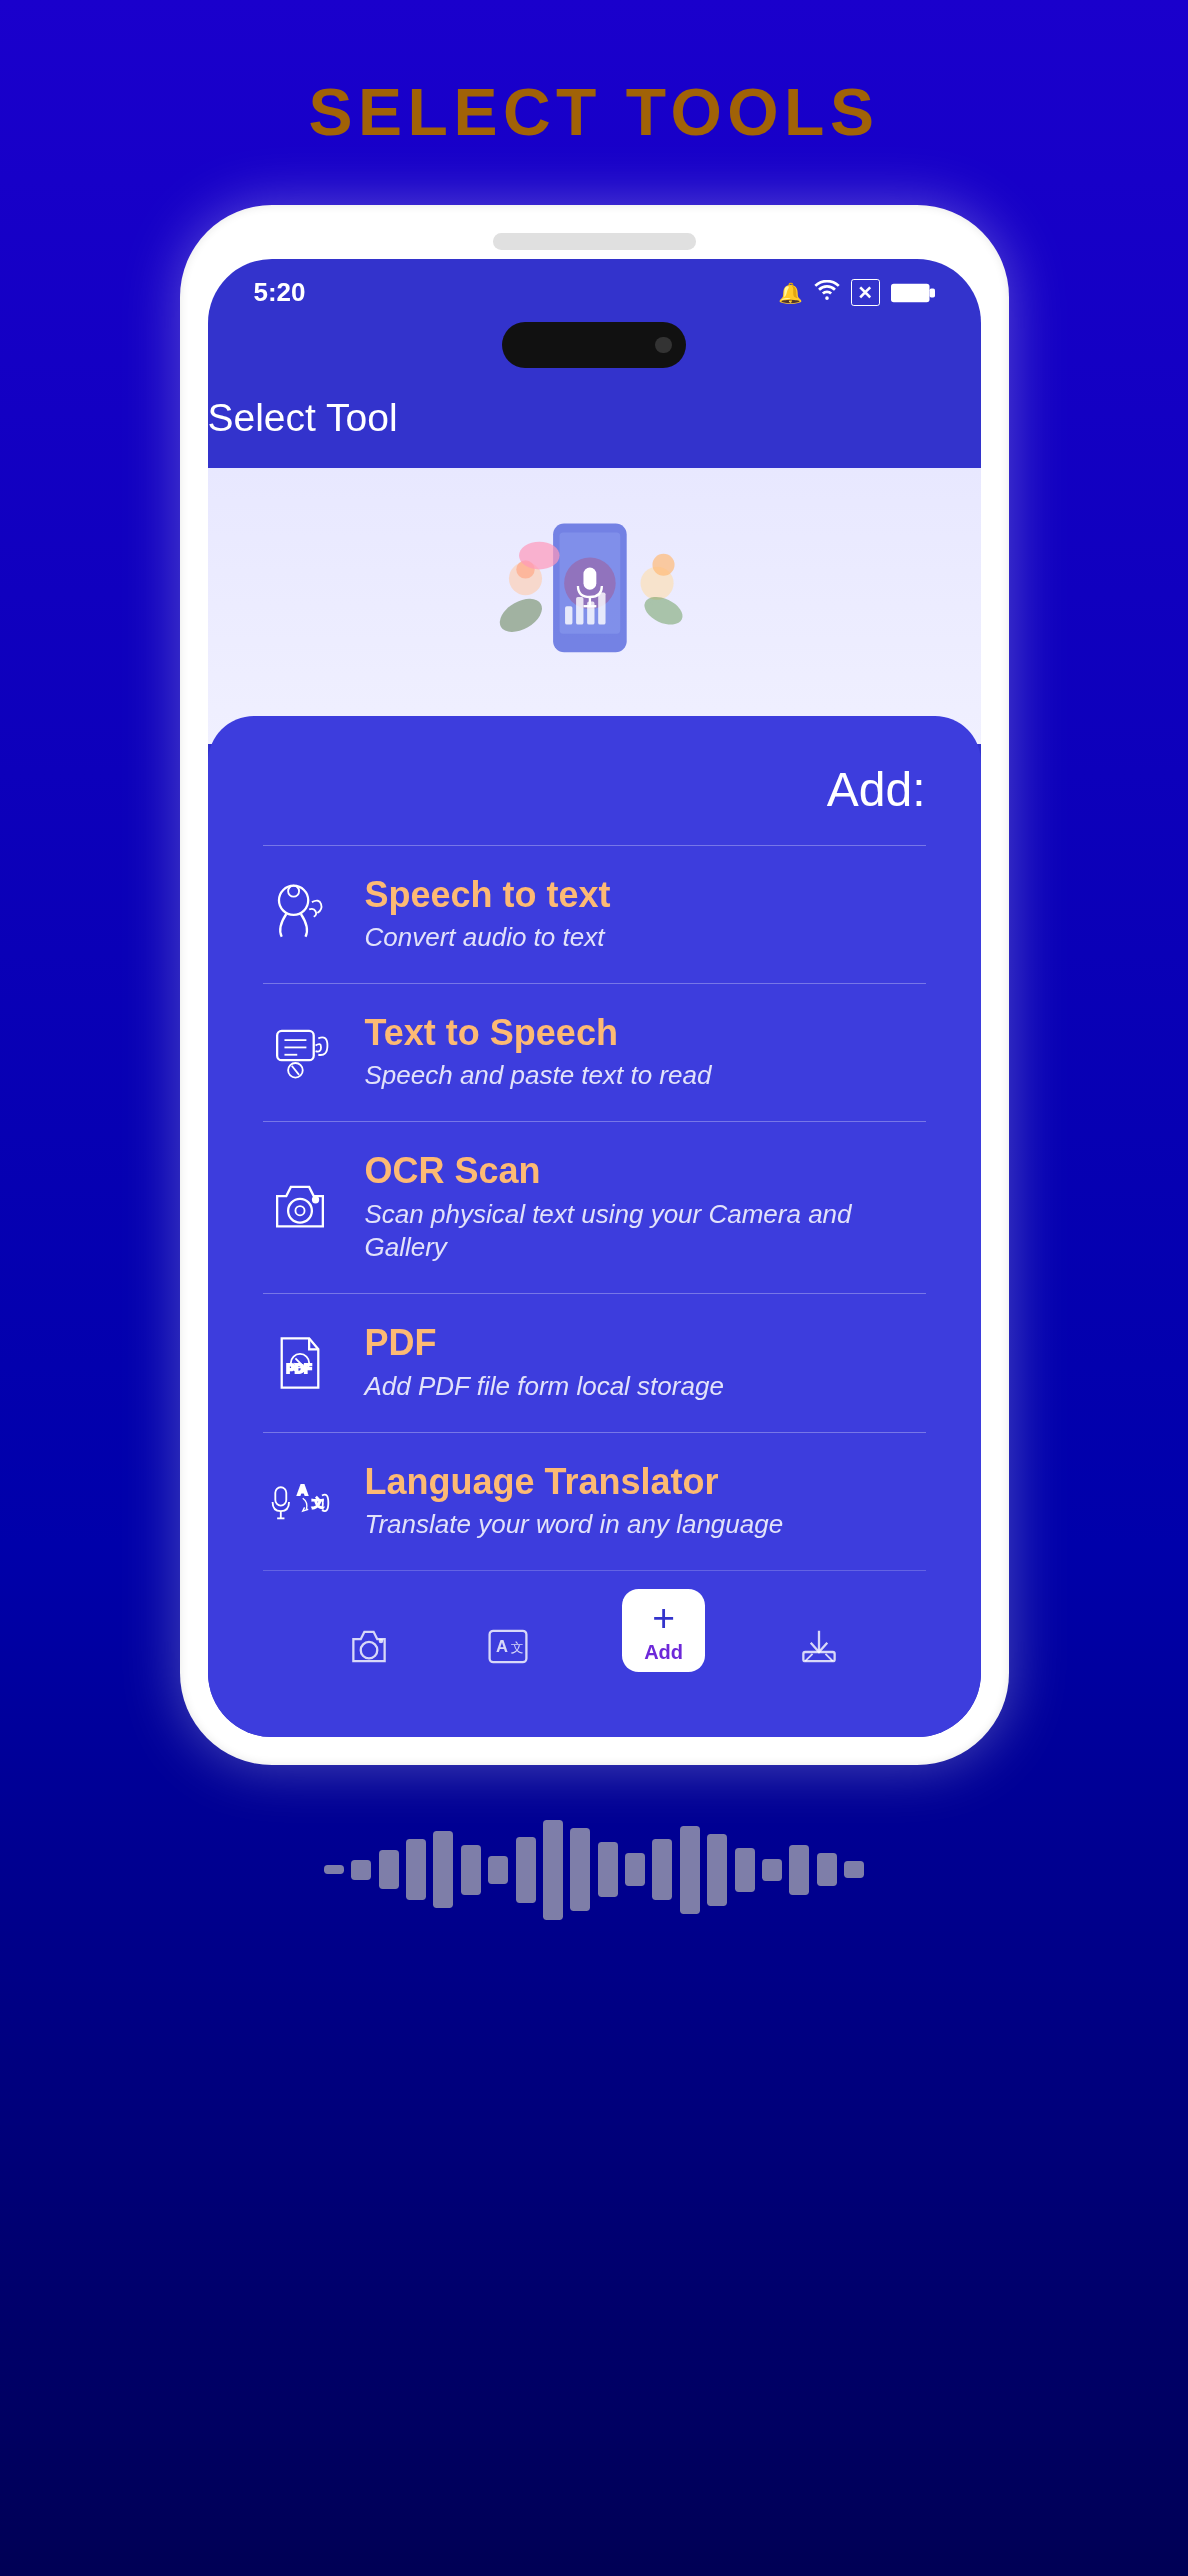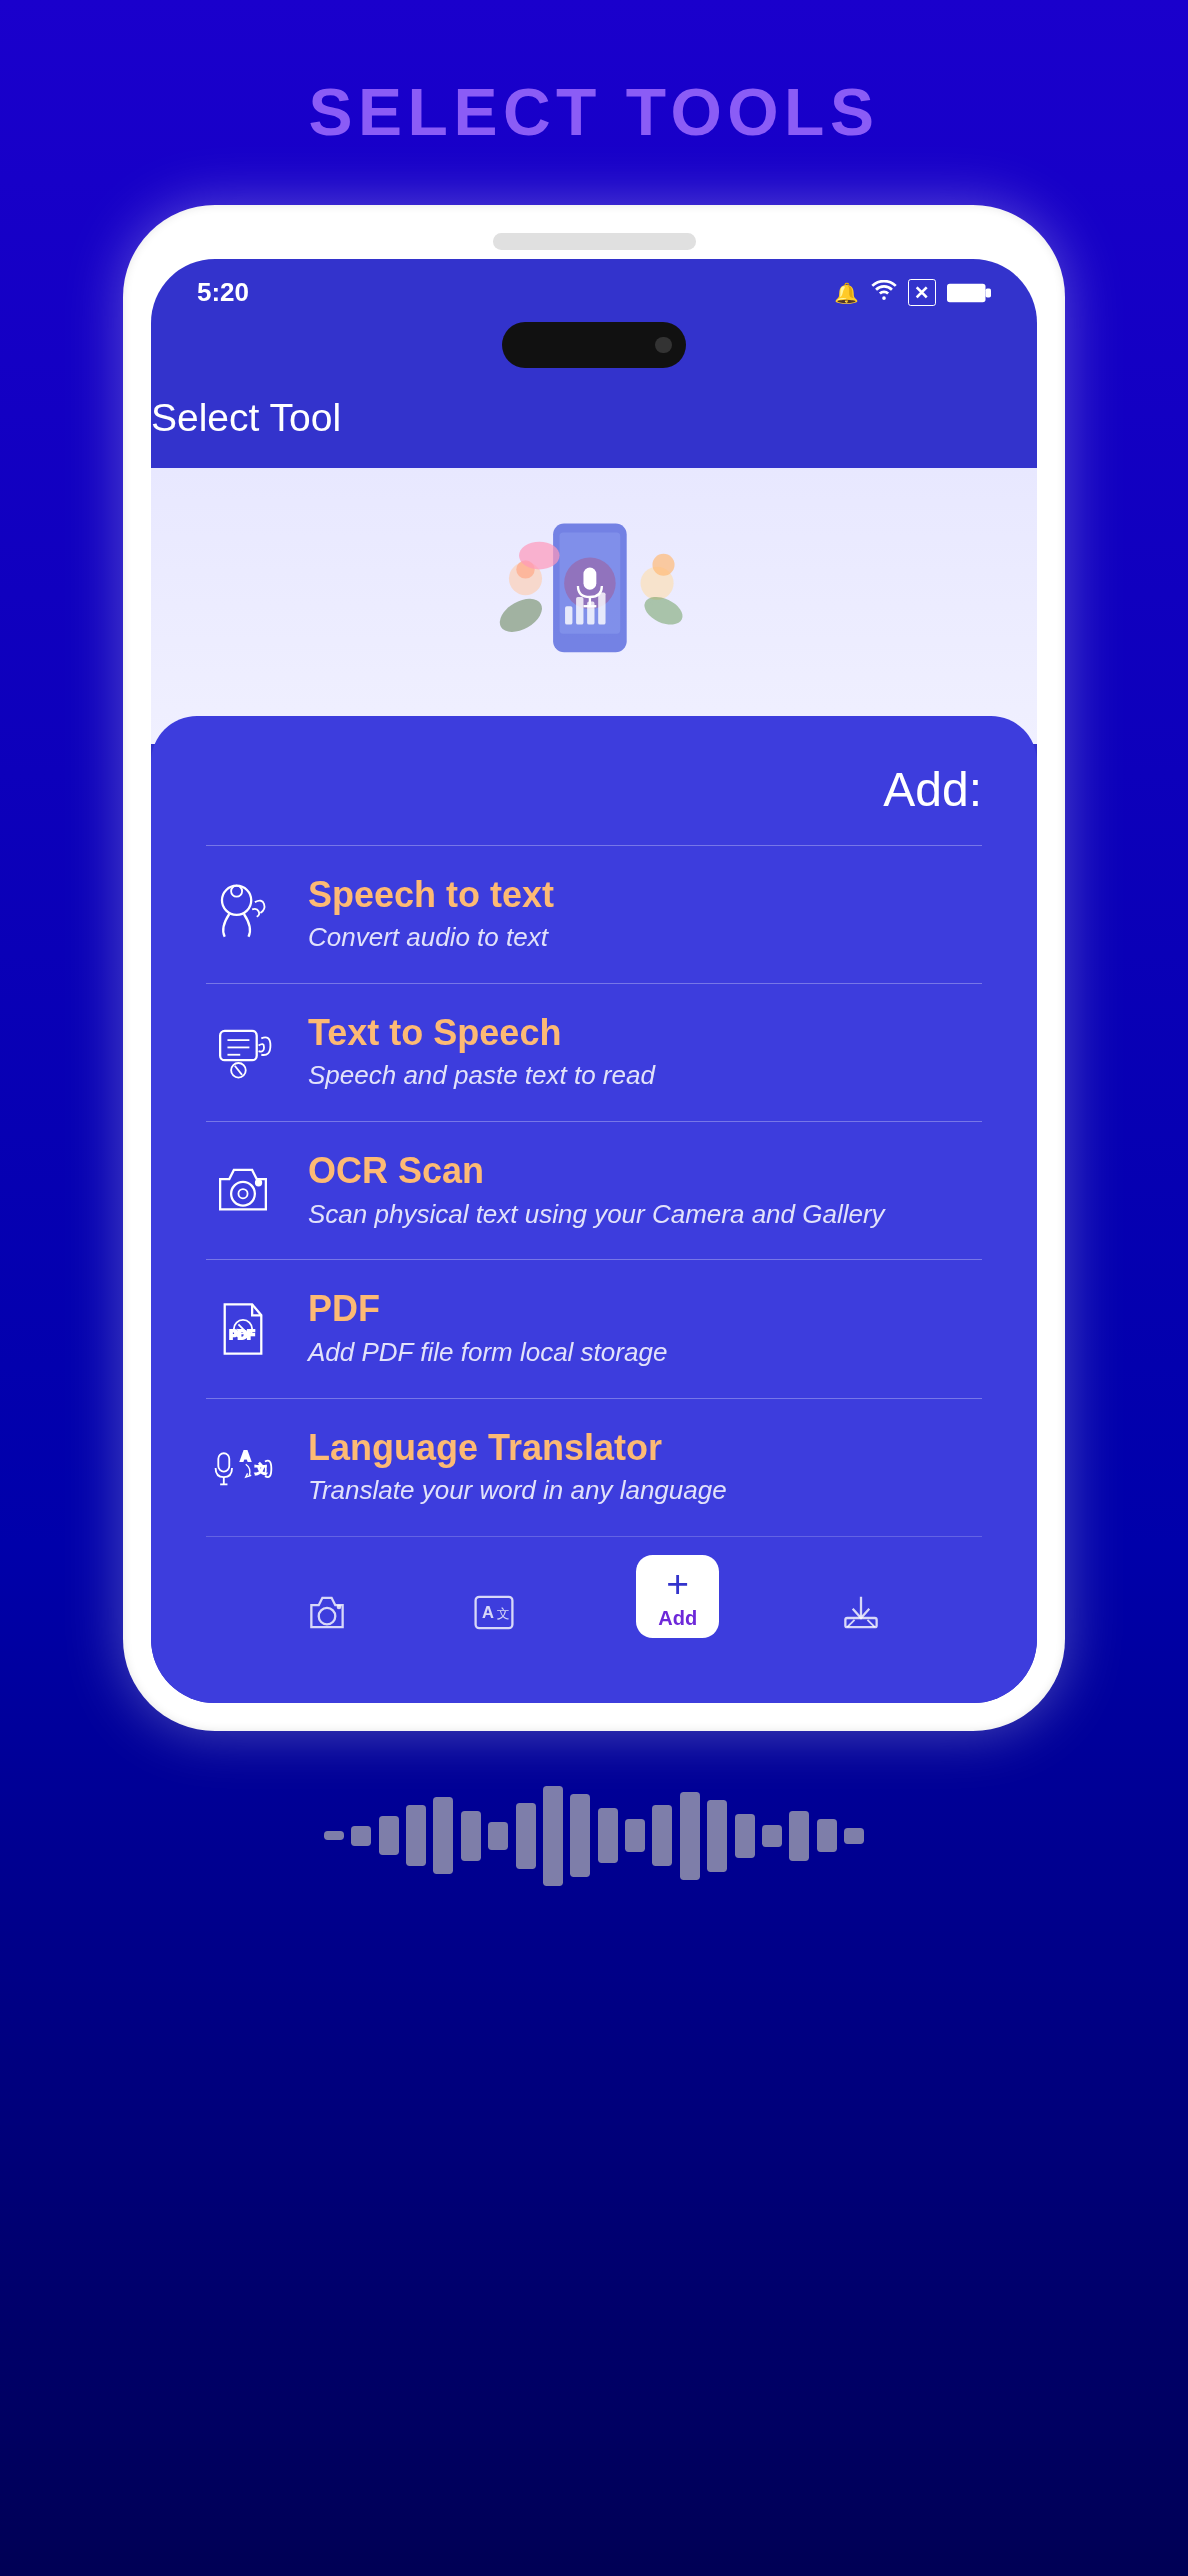--- a/index.html
+++ b/index.html
@@ -9,32 +9,32 @@
       min-height: 2576px;
       background: linear-gradient(180deg, #1a00cc 0%, #0000aa 60%, #000055 100%);
       display: flex;
       flex-direction: column;
       align-items: center;
       font-family: 'Helvetica Neue', Arial, sans-serif;
       overflow-x: hidden;
     }
 
     .page-title {
-      color: #8b5cf6;
+      color: #a16207;
       font-size: 66px;
       font-weight: 900;
       letter-spacing: 5.5px;
       margin-top: 74px;
       margin-bottom: 55px;
       text-transform: uppercase;
     }
 
     
     .phone-frame {
-      width: 942px;
+      width: 829px;
       background: #ffffff;
       border-radius: 92px;
       padding: 28px;
       box-shadow: 0 0 55px rgba(255,255,255,0.3), inset 0 0 9.2px rgba(0,0,0,0.1);
       position: relative;
     }
 
     .phone-notch-bar {
       width: 100%;
       display: flex;

